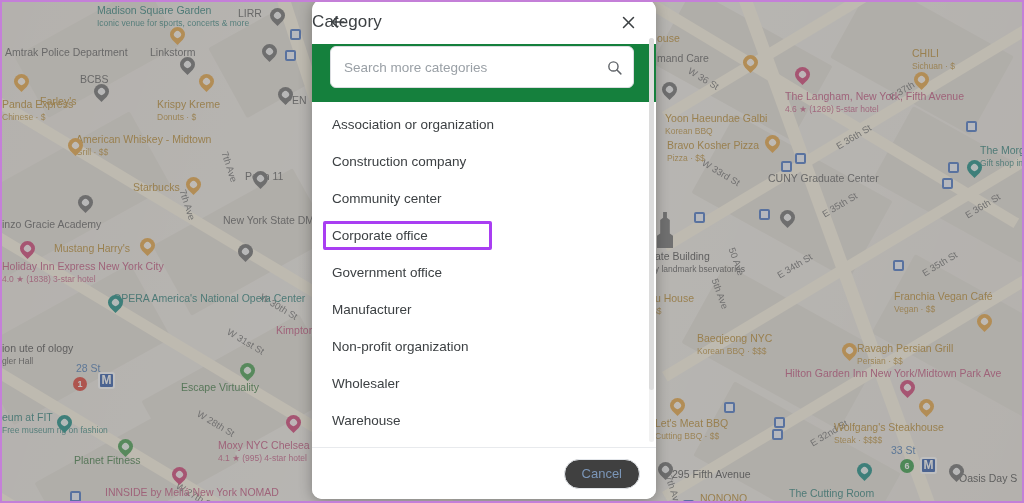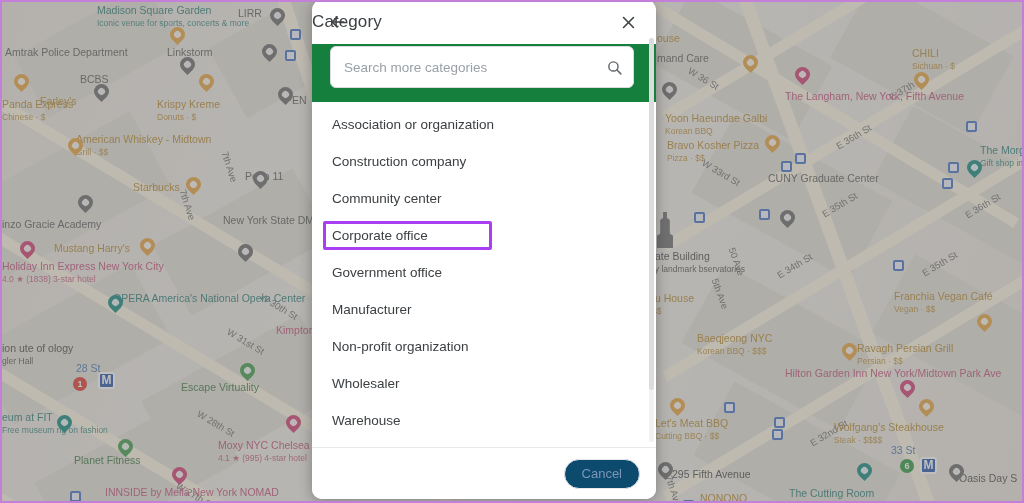--- a/index.html
+++ b/index.html
@@ -242,21 +242,21 @@
     align-items: center;
     justify-content: flex-end;
     padding-right: 16px;
     background: #fff;
   }
   #cancel-btn {
     height: 30px;
     padding: 0 17px;
     border-radius: 16px;
     border: 1px solid #e3e6ea;
-    background: #0c4a6e;
+    background: #404040;
     color: #7b96b8;
     font-size: 13px;
     cursor: pointer;
     font-family: "Liberation Sans", sans-serif;
   }
 
   
   #scroll-track {
     position: absolute;
     right: 2px;
@@ -342,21 +342,21 @@
         </div>
         <div class="pin orange" style="left: 168px; top: 25px;"></div>
         <div class="poi c-grey" style="left: 3px; top: 44px;">
           <span class="nm">Amtrak Police Department</span>
         </div>
         <div class="pin grey" style="left: 260px; top: 42px;"></div>
         <div class="poi c-grey" style="left: 236px; top: 5px;">
           <span class="nm">LIRR</span>
         </div>
         <div class="pin grey" style="left: 268px; top: 6px;"></div>
-        <div class="poi c-grey" style="left: 165px; top: 44px;">
+        <div class="poi c-grey" style="left: 148px; top: 44px;">
           <span class="nm">Linkstorm</span>
         </div>
         <div class="pin grey" style="left: 178px; top: 55px;"></div>
         <div class="poi c-grey" style="left: 78px; top: 71px;">
           <span class="nm">BCBS</span>
         </div>
         <div class="pin grey" style="left: 92px; top: 82px;"></div>
         <div class="poi c-orange" style="left: 155px; top: 96px;">
           <span class="nm">Krispy Kreme</span>
           <span class="sub">Donuts · $</span>
@@ -439,20 +439,21 @@
         </div>
         <div class="poi c-grey" style="left: 655px; top: 50px;">
           <span class="nm">mand Care</span>
         </div>
         <div class="pin grey" style="left: 660px; top: 80px;"></div>
         <div class="poi c-orange" style="left: 655px; top: 30px;">
           <span class="nm">ouse</span>
         </div>
         <div class="poi c-pink" style="left: 783px; top: 88px;">
           <span class="nm">The Langham, New York, Fifth Avenue</span>
+          <span class="sub">4.6 ★ (1269)  5-star hotel</span>
         </div>
         <div class="pin pink" style="left: 793px; top: 65px;"></div>
         <div class="poi c-orange" style="left: 910px; top: 45px;">
           <span class="nm">CHILI</span>
           <span class="sub">Sichuan · $</span>
         </div>
         <div class="pin orange" style="left: 912px; top: 70px;"></div>
         <div class="poi c-orange" style="left: 663px; top: 110px;">
           <span class="nm">Yoon Haeundae Galbi</span>
           <span class="sub">Korean BBQ</span>

